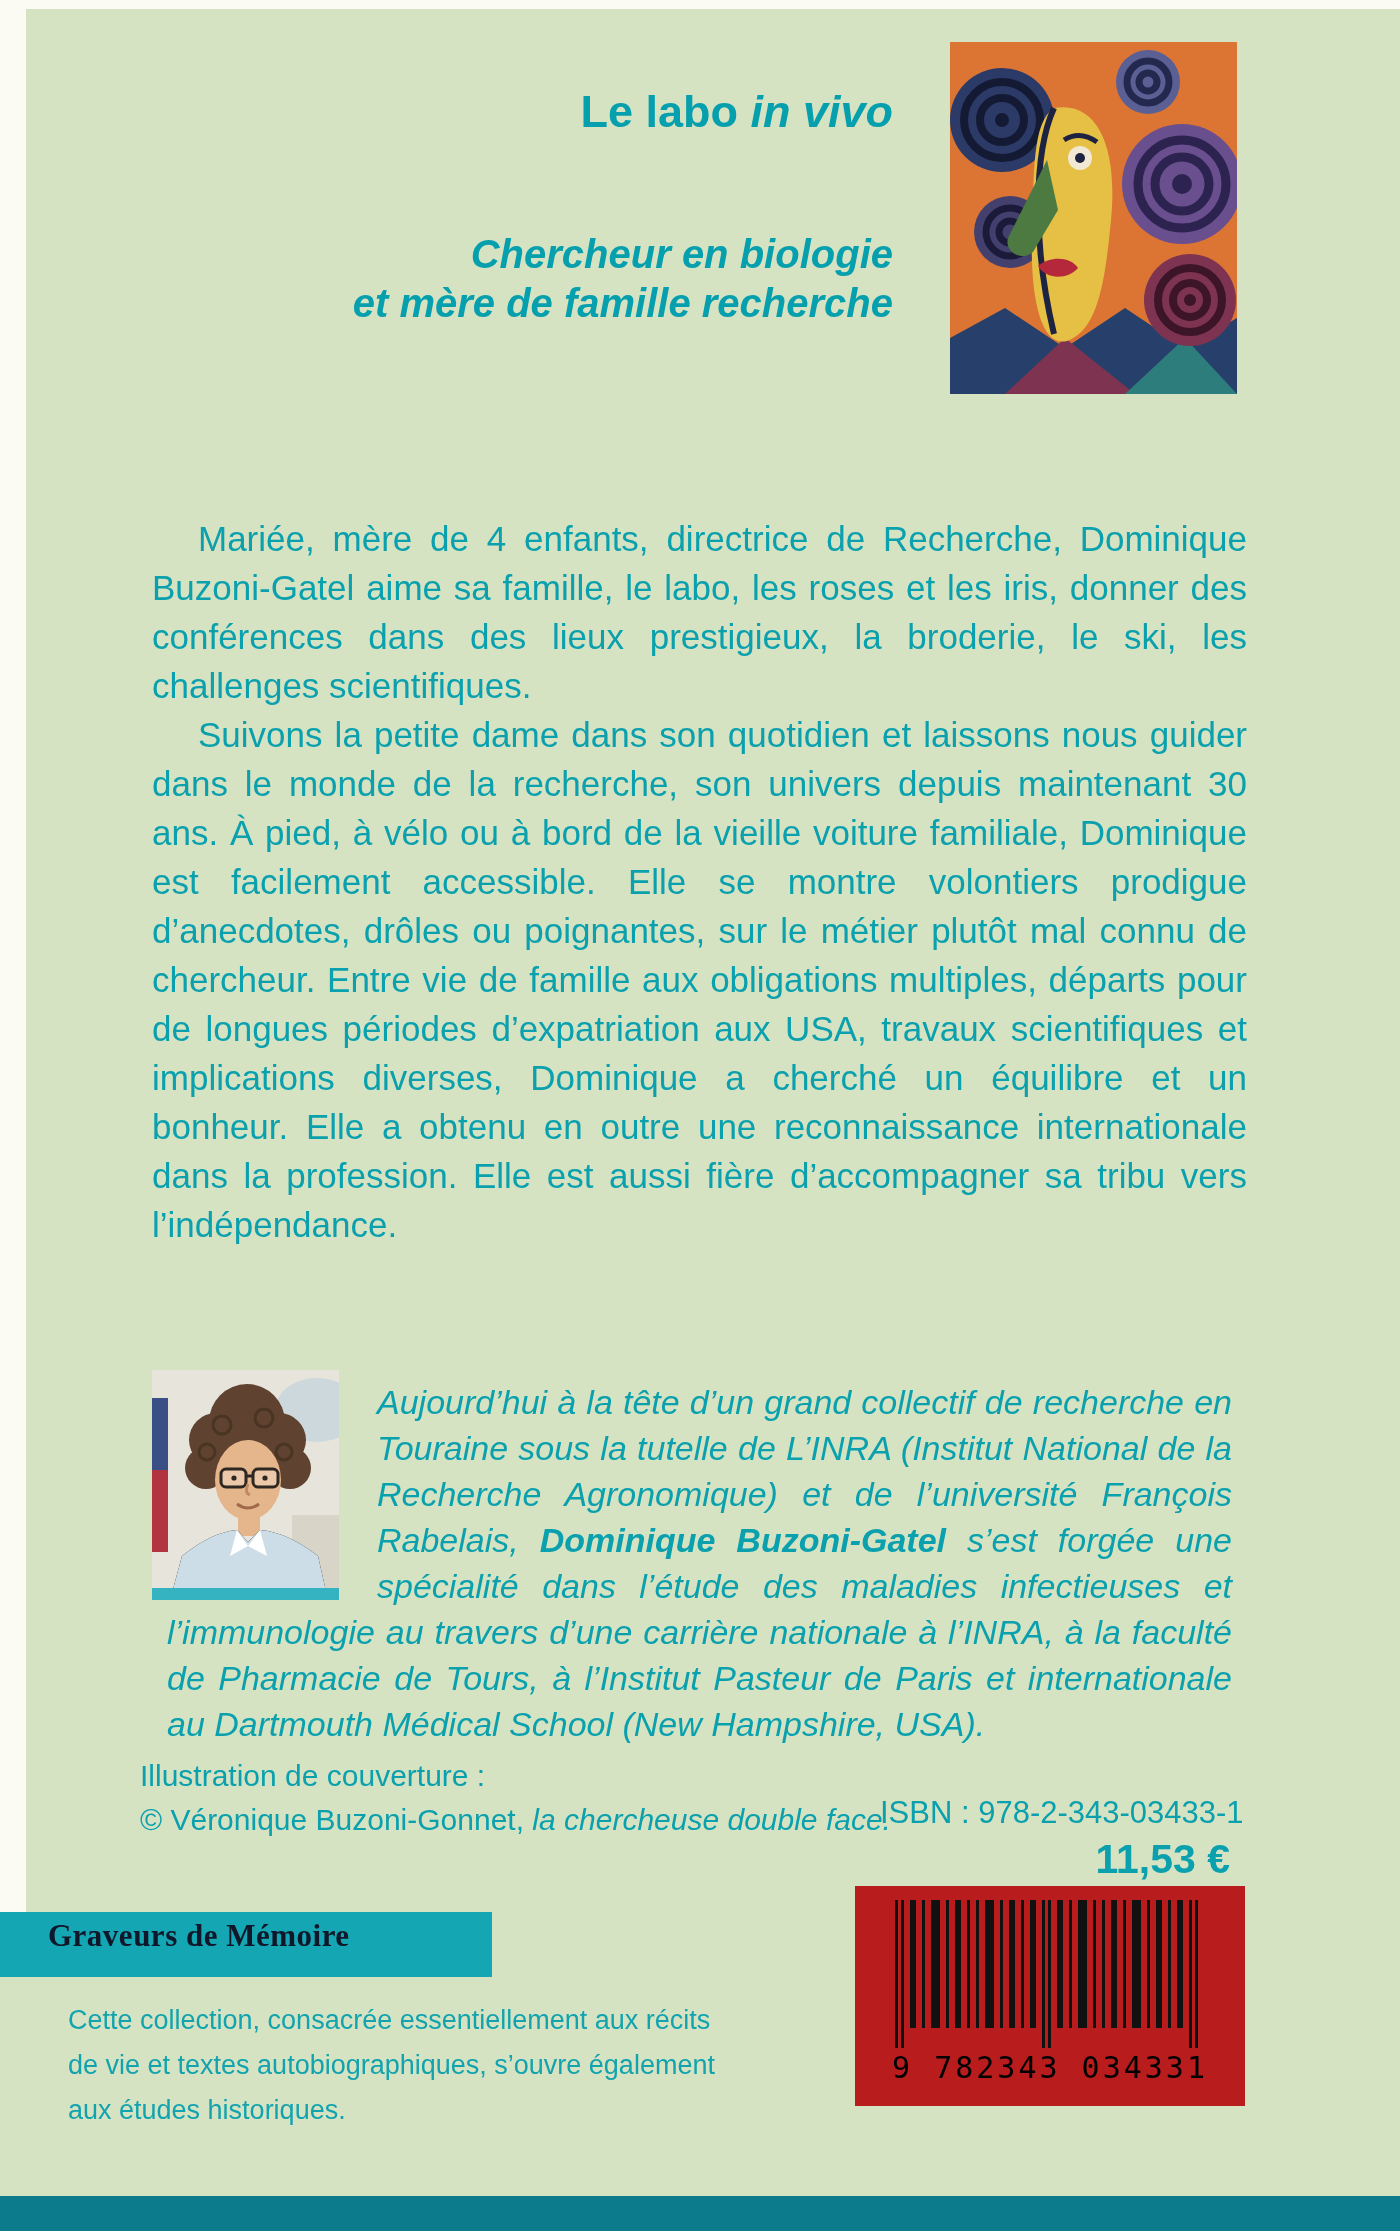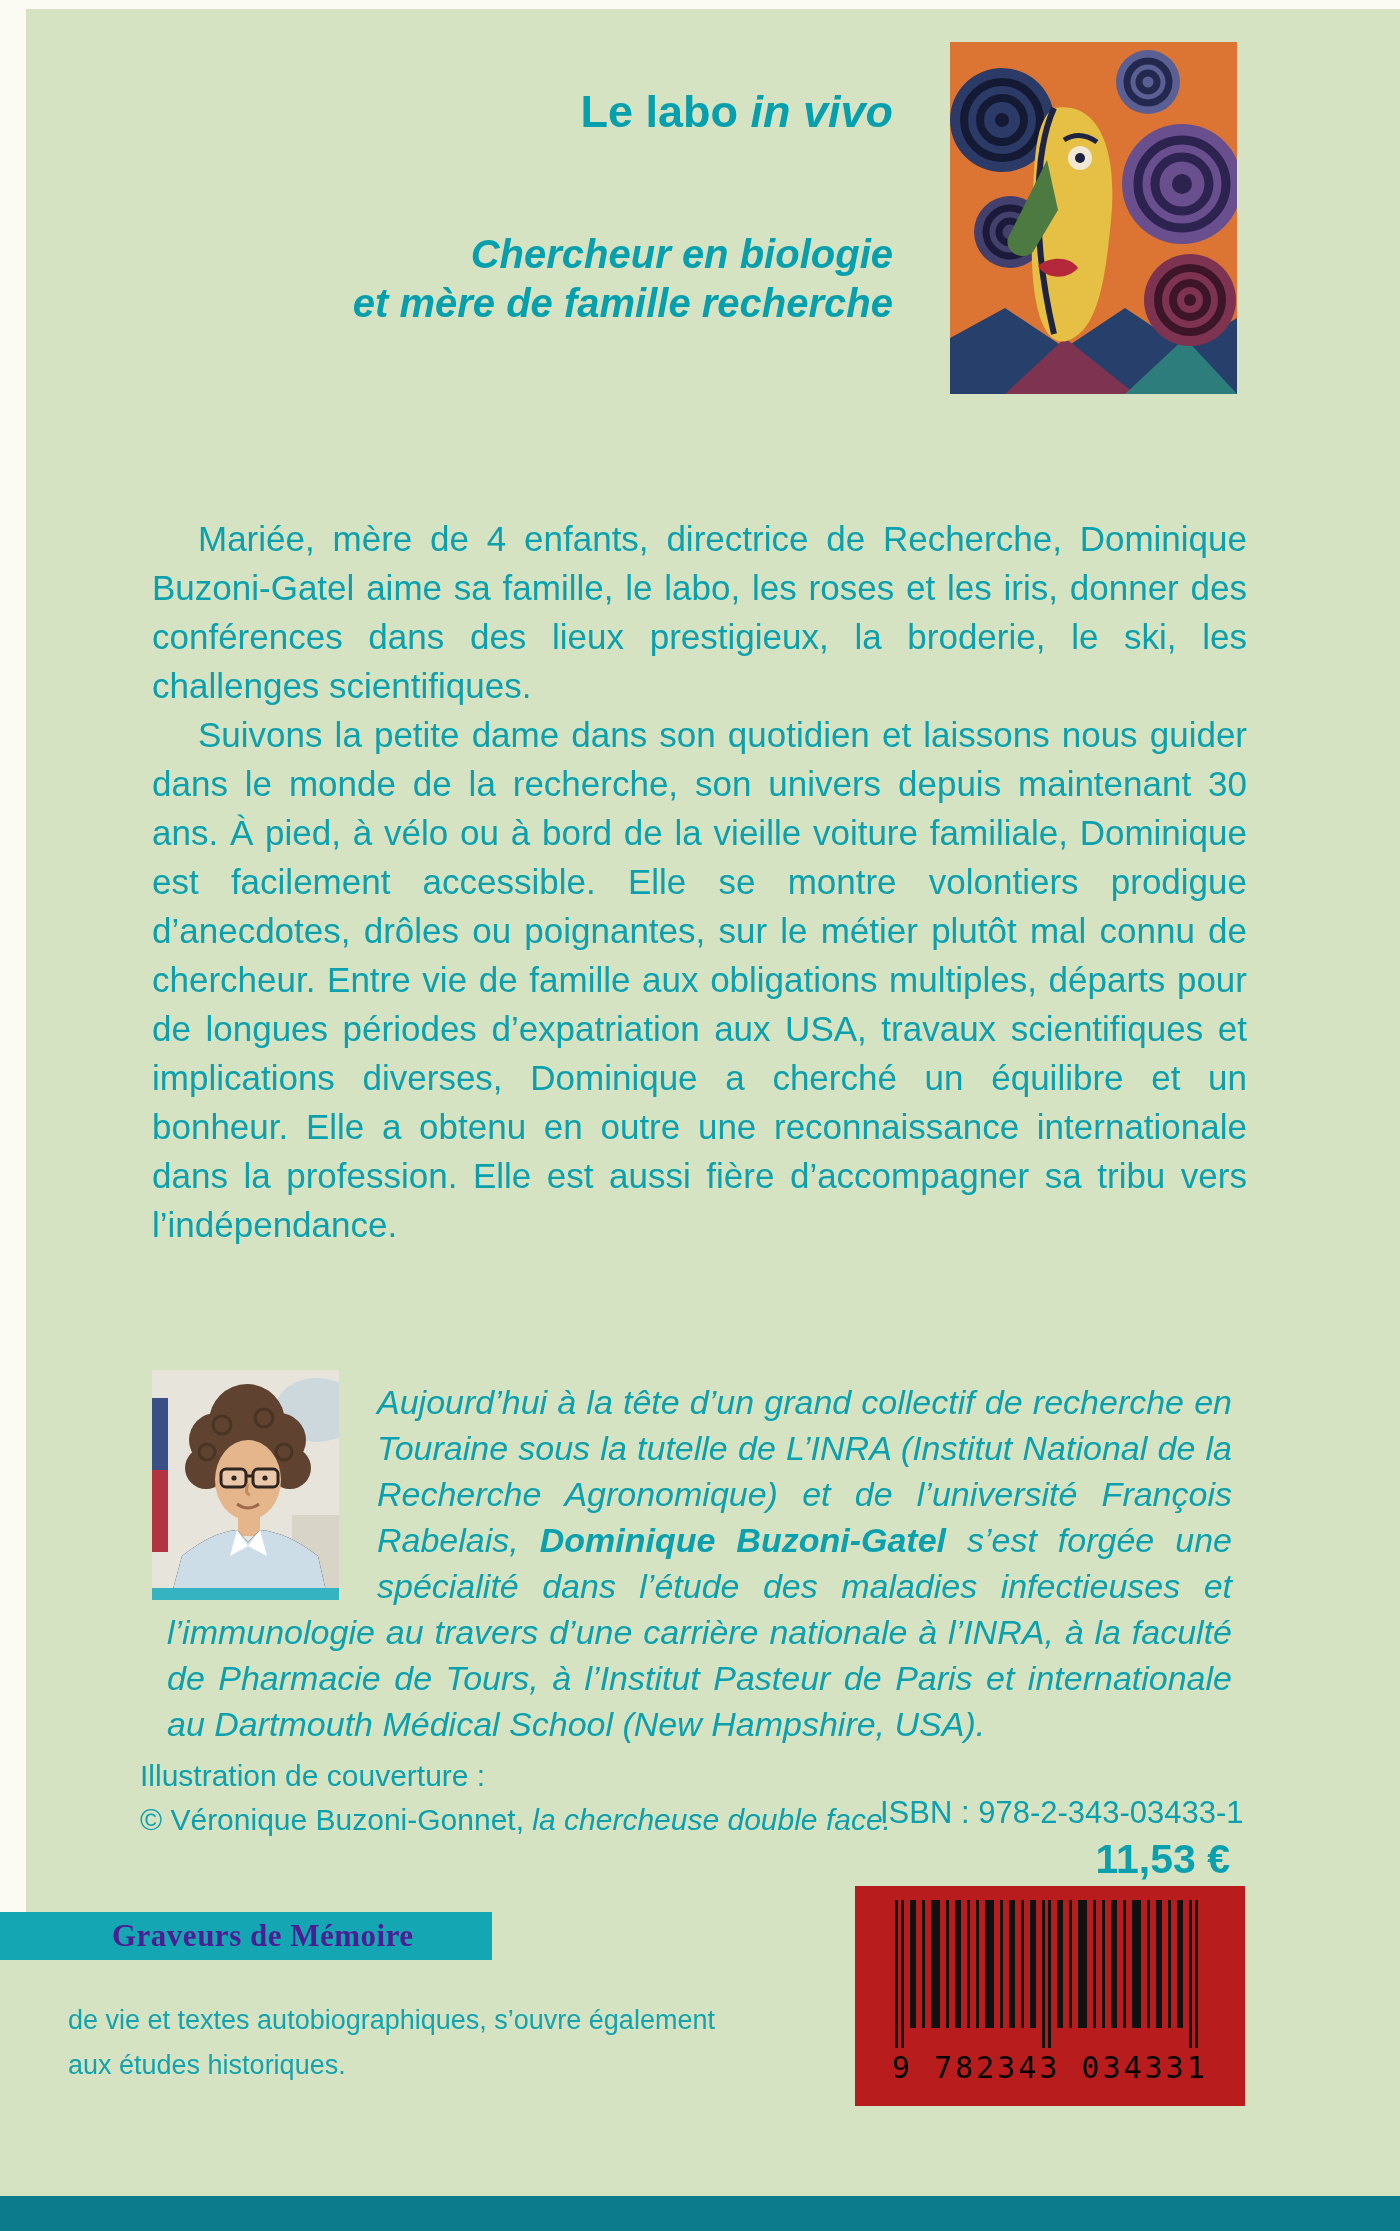--- a/index.html
+++ b/index.html
@@ -27,23 +27,23 @@
   .bio strong{font-weight:bold;}
   .photo{float:left;width:187px;height:230px;margin:6px 38px 6px 0;}
 
   .credits{position:absolute;left:140px;top:1754px;font-size:30px;line-height:44px;color:#0aa0ad;}
   .credits .it{font-style:italic;}
 
   .isbn{position:absolute;left:880px;top:1795px;font-size:31px;color:#0aa0ad;}
   .price{position:absolute;right:170px;top:1836px;font-size:41px;font-weight:bold;color:#0aa0ad;}
 
   .banner{
-    position:absolute;left:0;top:1912px;width:492px;height:48px;background:#14a6b2;
-    color:#4c1d95;font-family:"Liberation Serif", serif;font-weight:bold;
-    font-size:31px;line-height:48px;padding-left:112px;box-sizing:border-box;letter-spacing:0.5px;
+    position:absolute;left:0;top:1912px;width:492px;height:65px;background:#14a6b2;
+    color:#0f172a;font-family:"Liberation Serif", serif;font-weight:bold;
+    font-size:31px;line-height:48px;padding-left:48px;box-sizing:border-box;letter-spacing:0.5px;
   }
   .collection-desc{position:absolute;left:68px;top:1998px;font-size:27px;line-height:45px;color:#12a3ae;}
 
   .barcode-box{
     position:absolute;left:855px;top:1886px;width:390px;height:220px;background:#b91c1c;
     display:flex;flex-direction:column;align-items:center;justify-content:flex-start;padding-top:14px;box-sizing:border-box;
   }
   .barcode-digits{
     margin-top:0px;font-family:"DejaVu Sans Mono", monospace;font-size:30px;letter-spacing:3px;color:#000;
   }
@@ -162,20 +162,21 @@
   </div>
 
   <div class="isbn">ISBN : 978-2-343-03433-1</div>
   <div class="price">11,53 €</div>
 
   <div class="banner">
     <span>Graveurs de Mémoire</span>
   </div>
 
   <div class="collection-desc">
+    <div>Cette collection, consacrée essentiellement aux récits</div>
     <div>de vie et textes autobiographiques, s’ouvre également</div>
     <div>aux études historiques.</div>
   </div>
 
   <div class="barcode-box">
     <svg width="330" height="150" viewBox="0 0 330 150" xmlns="http://www.w3.org/2000/svg">
       <g fill="#111111">
         <rect x="10" y="0" width="3" height="148"></rect>
           <rect x="16" y="0" width="3" height="148"></rect>
         <rect x="25" y="0" width="6" height="128"></rect>

